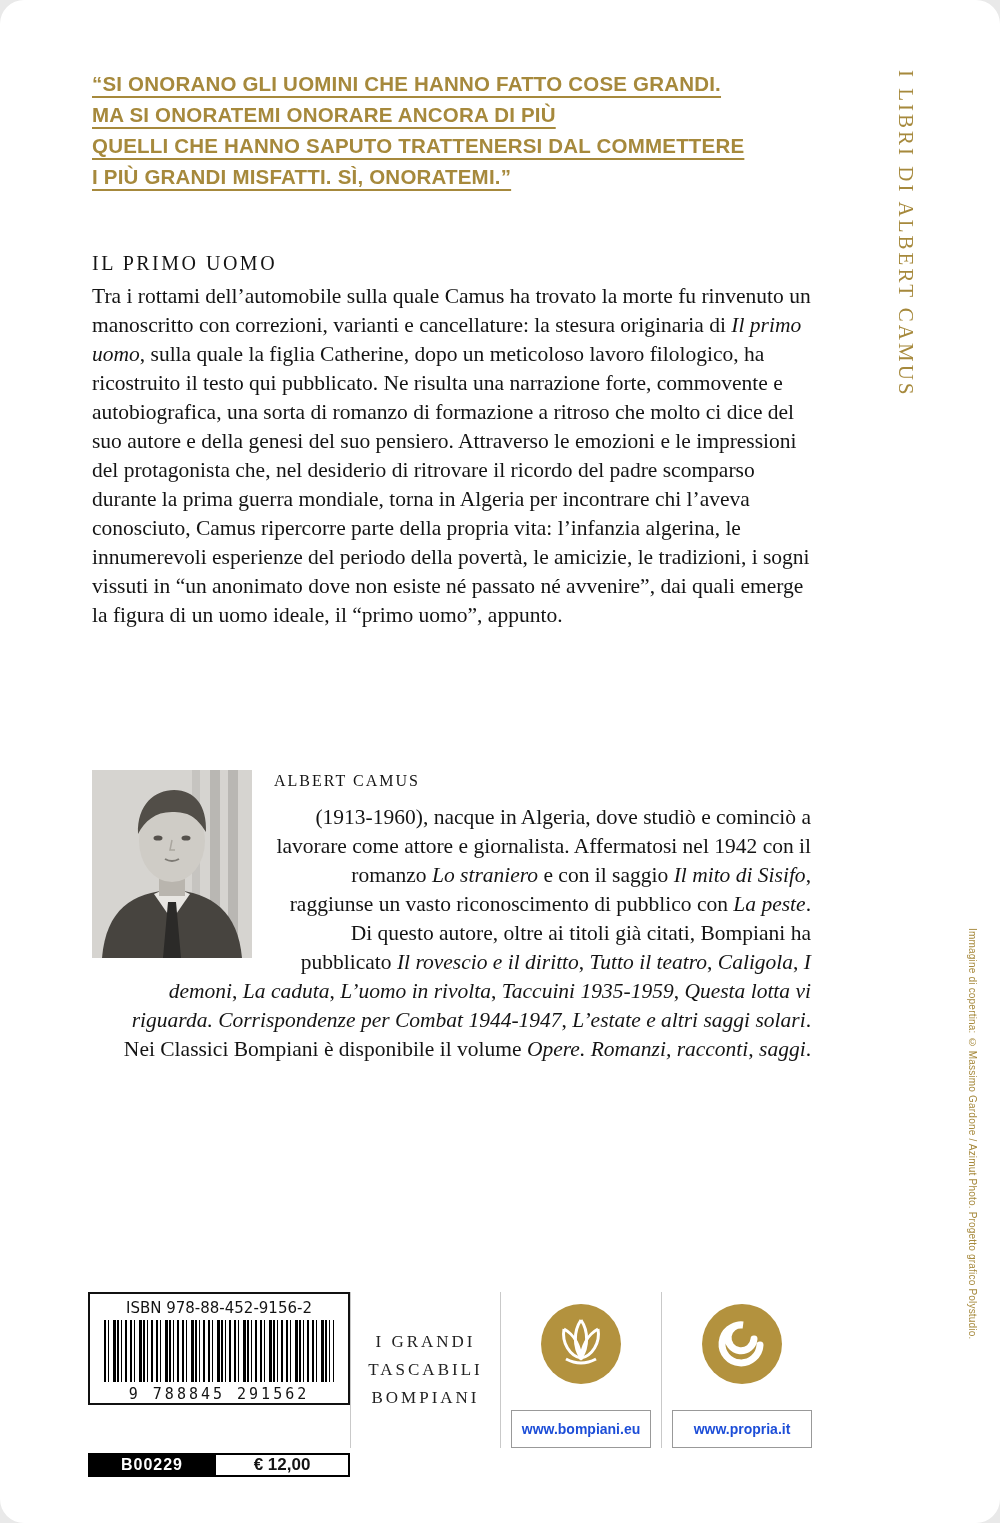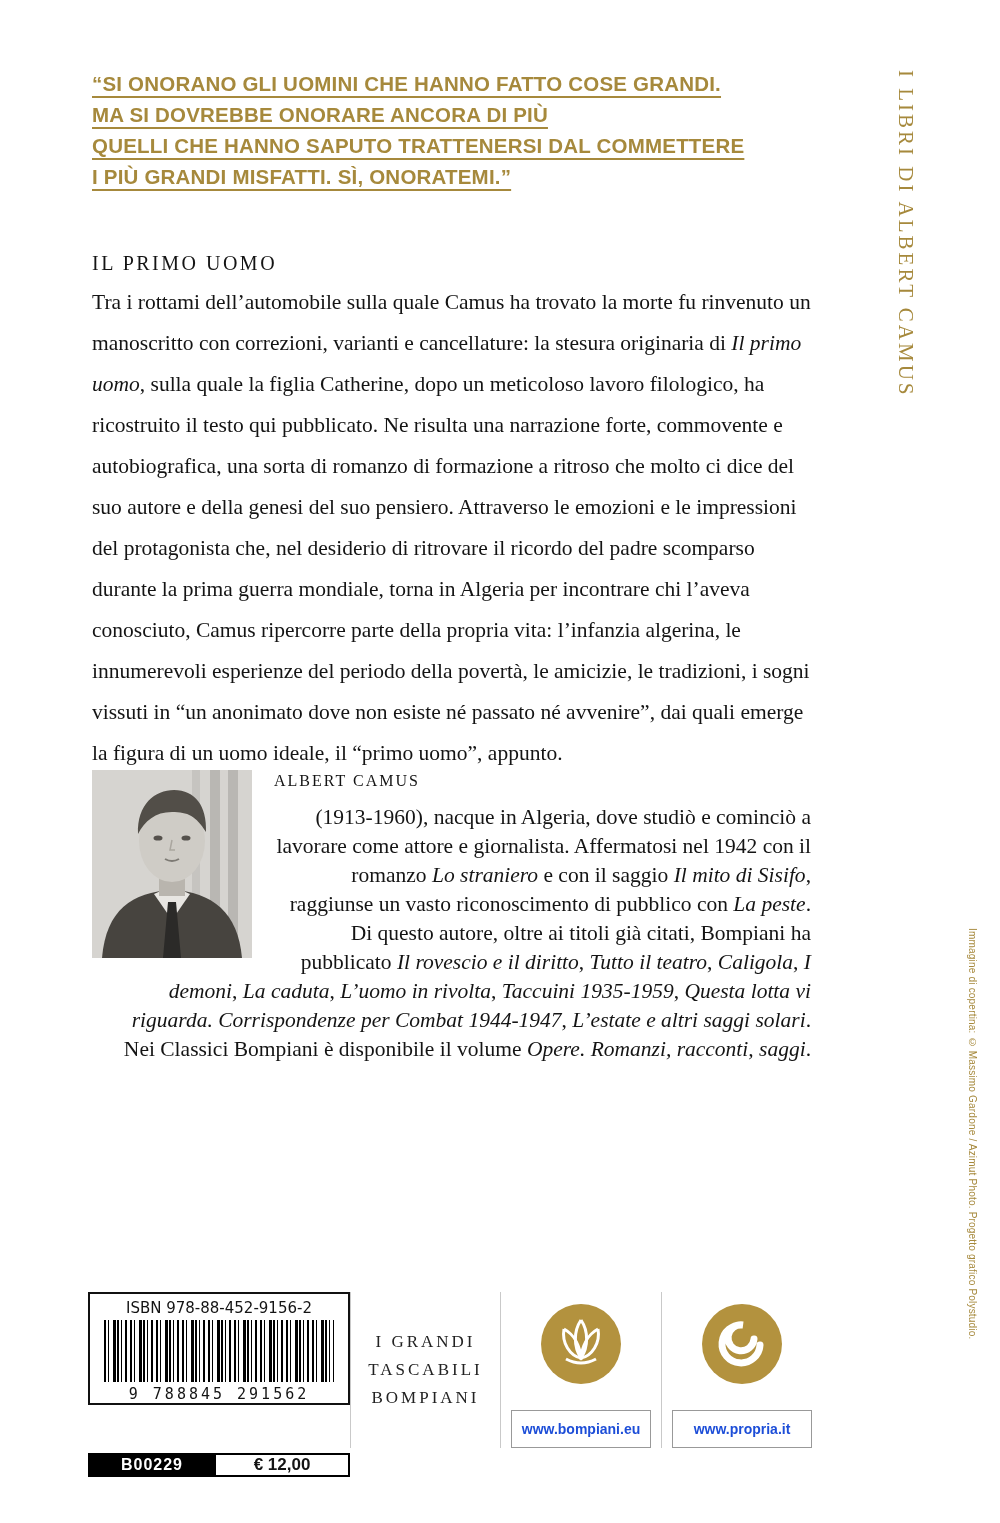--- a/index.html
+++ b/index.html
@@ -4,20 +4,21 @@
 <style>
   html,body { margin:0; padding:0; background:#e9e9e9; }
   .page {
     position:relative;
     width:1000px; height:1523px;
     margin:0 auto;
     background:#ffffff;
     font-family:"Liberation Serif", serif;
     color:#141414;
     overflow:hidden;
+    border-radius:24px;
   }
 
   
   .quote {
     position:absolute; left:92px; top:68px; width:680px;
     font-family:"Liberation Sans", sans-serif;
     font-weight:bold;
     font-size:20.5px;
     line-height:31px;
     color:var(--accent, #a6893c);
@@ -41,21 +42,21 @@
     white-space:nowrap;
   }
 
   
   .synopsis { position:absolute; left:92px; top:252px; width:726px; }
   .synopsis h2 {
     margin:0 0 7px 0;
     font-size:20px; font-weight:normal;
     letter-spacing:2.5px;
   }
-  .synopsis p { margin:0; font-size:21.5px; line-height:41px; }
+  .synopsis p { margin:0; font-size:21.5px; line-height:29px; }
 
   
   .author { position:absolute; left:92px; top:766px; width:727px; font-size:21.5px; line-height:29px; }
   .photo {
     float:left;
     width:160px; height:188px;
     margin:4px 22px 8px 0;
     background:#d6d4d0;
   }
   .photo svg { display:block; width:100%; height:100%; }
@@ -154,21 +155,21 @@
     white-space:nowrap;
   }
 </style>
 </head>
 <body>
 
 <div class="page">
 
   <div class="quote">
     <span class="qline">“SI ONORANO GLI UOMINI CHE HANNO FATTO COSE GRANDI.</span>
-    <span class="qline">MA SI DOVREBBE ONORARE ANCORA DI PIÙ</span>
+    <span class="qline">MA SI ONORATEMI ONORARE ANCORA DI PIÙ</span>
     <span class="qline">QUELLI CHE HANNO SAPUTO TRATTENERSI DAL COMMETTERE</span>
     <span class="qline">I PIÙ GRANDI MISFATTI. SÌ, ONORATEMI.”</span>
   </div>
 
   <div class="spine">I LIBRI DI ALBERT CAMUS</div>
 
   <section class="synopsis">
     <h2>IL PRIMO UOMO</h2>
     <p><span>Tra i rottami dell’automobile sulla quale Camus ha trovato la morte fu rinvenuto un manoscritto con correzioni, varianti e cancellature: la stesura originaria di </span><span style="font-style: italic;">Il primo uomo</span><span>, sulla quale la figlia Catherine, dopo un meticoloso lavoro filologico, ha ricostruito il testo qui pubblicato. Ne risulta una narrazione forte, commovente e autobiografica, una sorta di romanzo di formazione a ritroso che molto ci dice del suo autore e della genesi del suo pensiero. Attraverso le emozioni e le impressioni del protagonista che, nel desiderio di ritrovare il ricordo del padre scomparso durante la prima guerra mondiale, torna in Algeria per incontrare chi l’aveva conosciuto, Camus ripercorre parte della propria vita: l’infanzia algerina, le innumerevoli esperienze del periodo della povertà, le amicizie, le tradizioni, i sogni vissuti in “un anonimato dove non esiste né passato né avvenire”, dai quali emerge la figura di un uomo ideale, il “primo uomo”, appunto.</span></p>
   </section>

